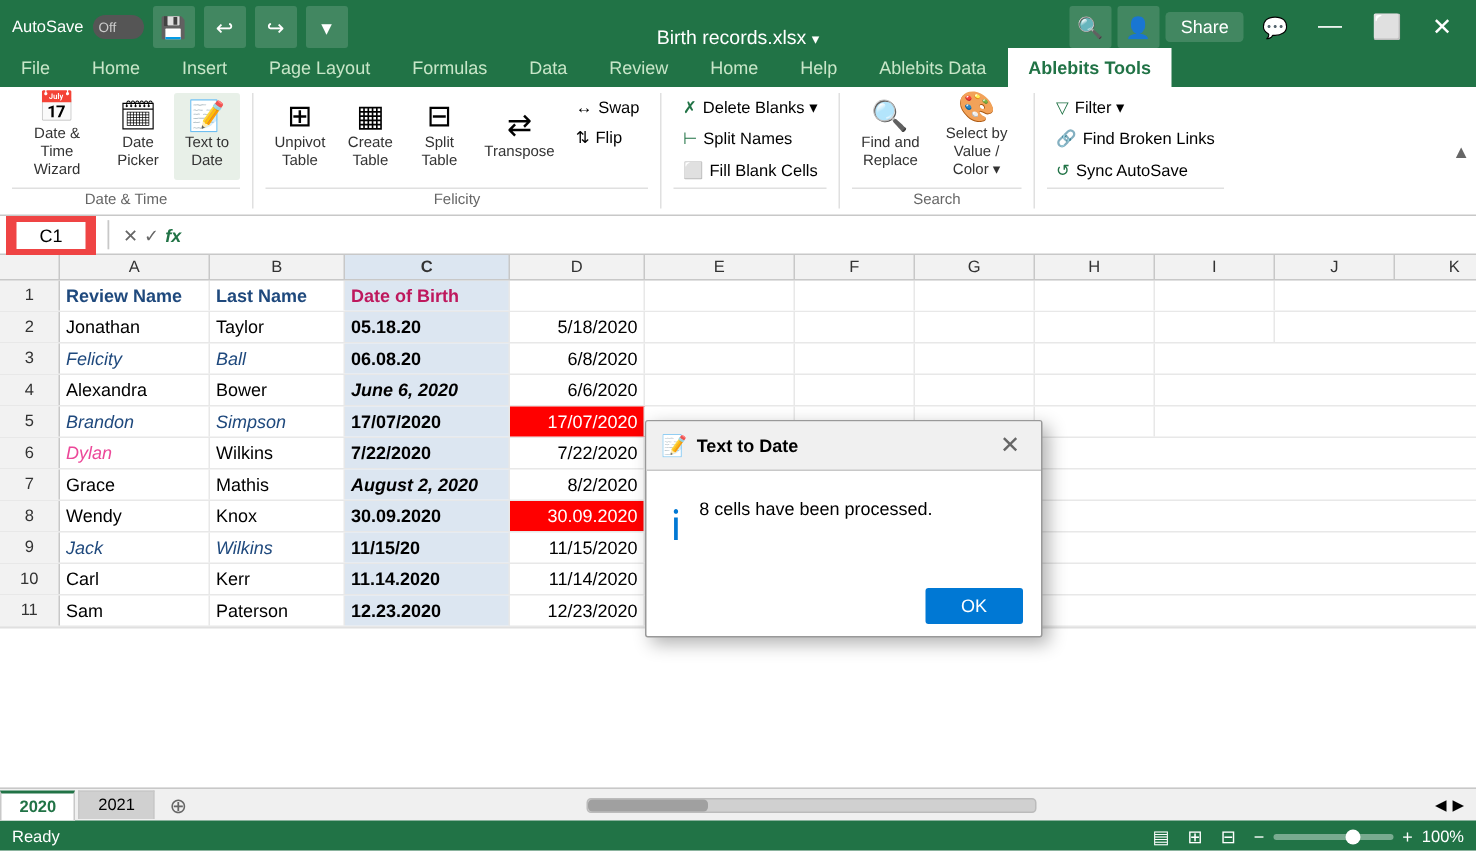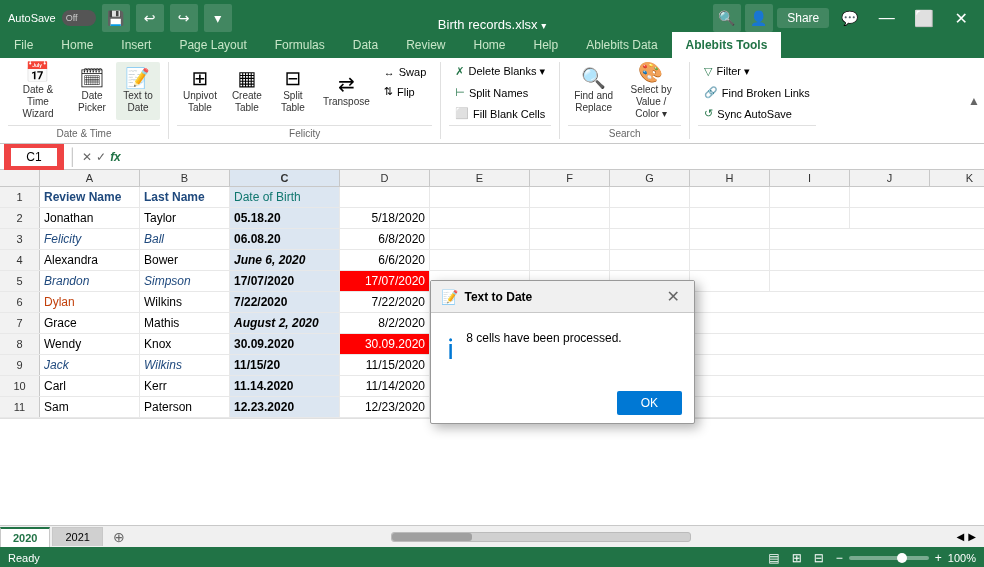--- a/index.html
+++ b/index.html
@@ -298,21 +298,21 @@
     <div class="col-header col-rest">I</div>
     <div class="col-header col-rest">J</div>
     <div class="col-header col-rest">K</div>
 
   </div>
 
   <div class="row header-row">
     <div class="row-num">1</div>
     <div class="cell cell-a" style="font-weight:700;color:#1f497d">Review Name</div>
     <div class="cell cell-b" style="font-weight:700;color:#1f497d">Last Name</div>
-    <div class="cell cell-c cell-selected" style="font-weight:400;color:#0f766e">Date of Birth</div>
+    <div class="cell cell-c cell-selected" style="font-weight:700;color:#be185d">Date of Birth</div>
     <div class="cell cell-d"></div>
     <div class="cell cell-e"></div>
     <div class="cell cell-rest"></div>
     <div class="cell cell-rest"></div>
     <div class="cell cell-rest"></div>
     <div class="cell cell-rest"></div>
   </div>
 
   <div class="row">
     <div class="row-num">2</div>
@@ -358,21 +358,21 @@
     <div class="cell cell-c cell-selected">17/07/2020</div>
     <div class="cell cell-d" style="background:#ff0000;color:white;justify-content:flex-end">17/07/2020</div>
     <div class="cell cell-e"></div>
     <div class="cell cell-rest"></div>
     <div class="cell cell-rest"></div>
     <div class="cell cell-rest"></div>
   </div>
 
   <div class="row">
     <div class="row-num">6</div>
-    <div class="cell cell-a" style="color:#c2410c;">Dylan</div>
+    <div class="cell cell-a" style="color:#ec4899;font-style:italic">Dylan</div>
     <div class="cell cell-b">Wilkins</div>
     <div class="cell cell-c cell-selected">7/22/2020</div>
     <div class="cell cell-d" style="justify-content:flex-end">7/22/2020</div>
     <div class="cell cell-e"></div>
     <div class="cell cell-rest"></div>
     <div class="cell cell-rest"></div>
   </div>
 
   <div class="row">
     <div class="row-num">7</div>

